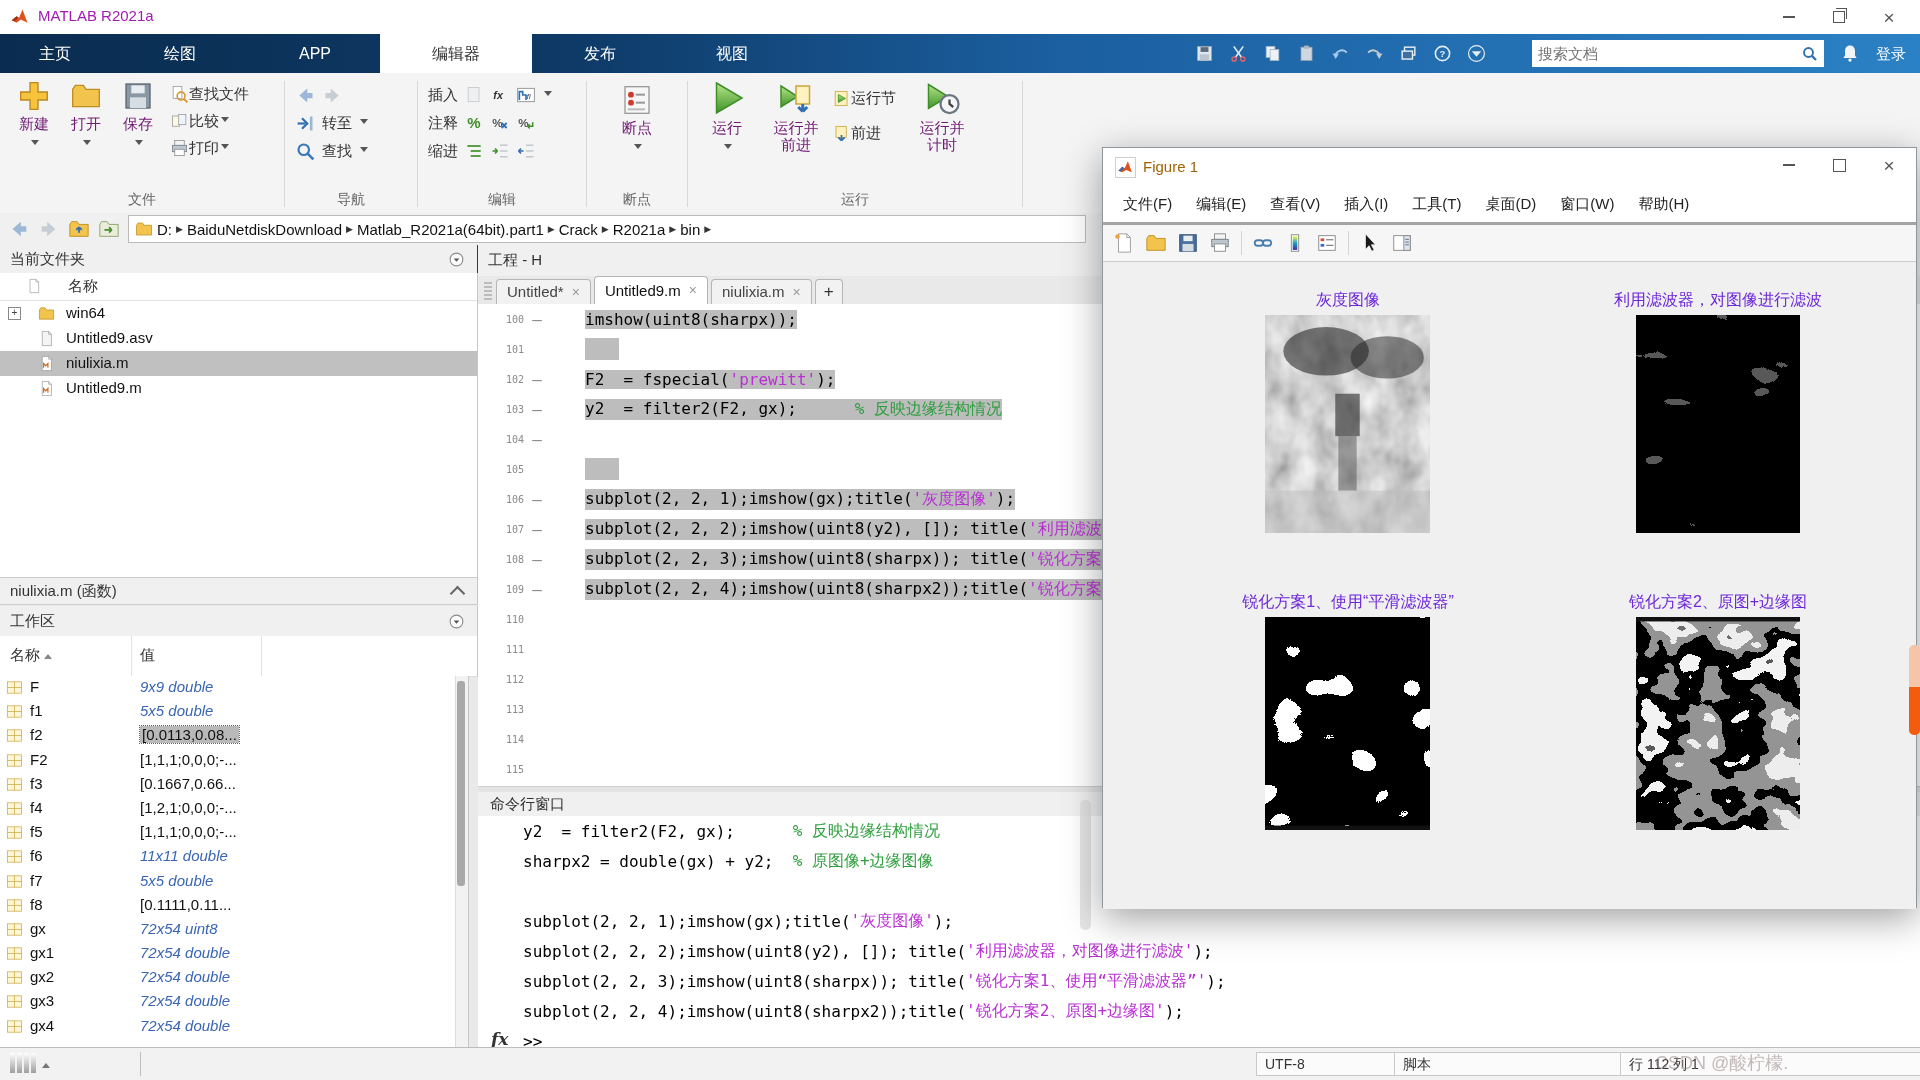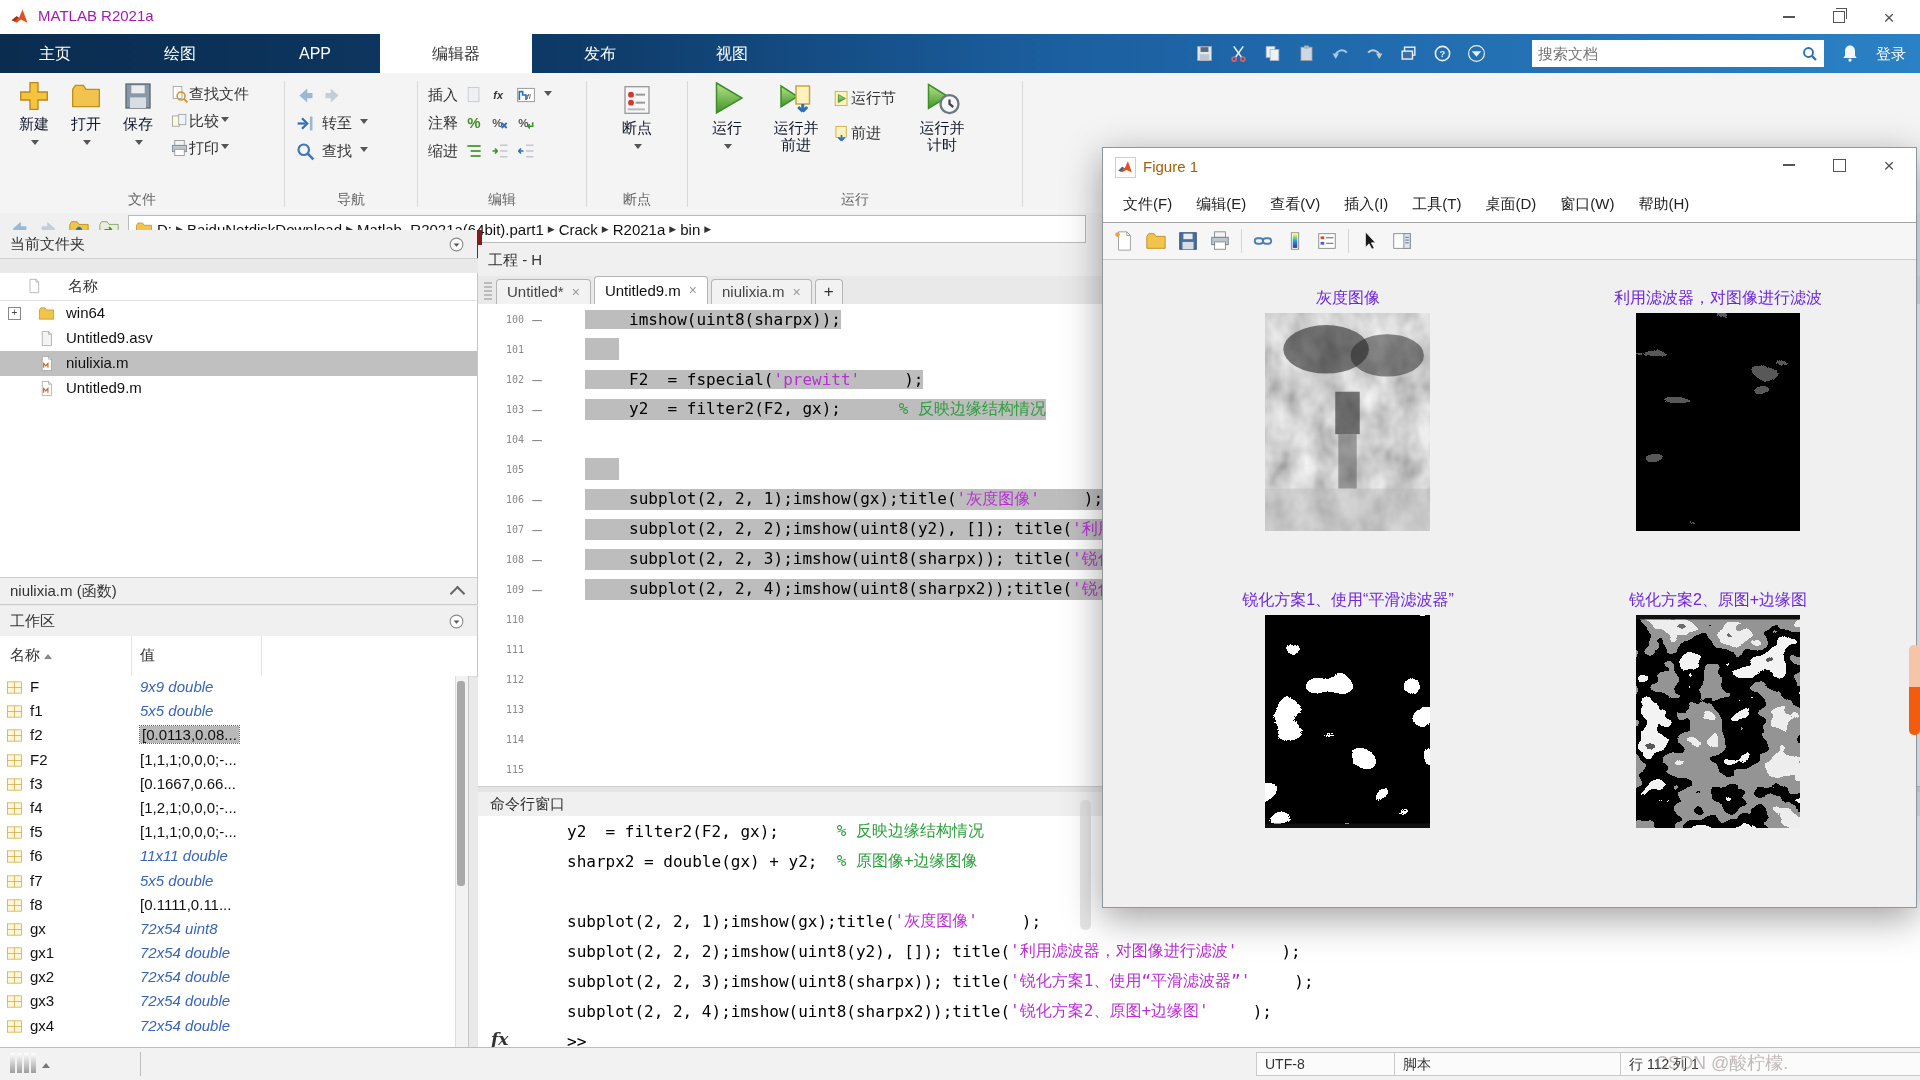--- a/index.html
+++ b/index.html
@@ -28,42 +28,42 @@
   #searchwrap{left:1532px;top:40px;width:292px;height:27px;background:#fff;display:flex;align-items:center;}
   #searchwrap input{border:none;outline:none;flex:1;font-size:15px;padding:0 6px;font-family:"Liberation Sans",sans-serif;color:#333;}
   #searchwrap .ic svg{width:18px;height:18px;margin-right:5px;}
   #bell{left:1840px;top:43px;} #bell svg{width:20px;height:20px;}
   #signin{left:1876px;top:40px;height:27px;line-height:27px;color:#fff;font-size:15px;}
   
   #ribbon{left:0;top:73px;width:1920px;height:140px;background:#f4f4f4;border-bottom:1px solid #c7c7c7;display:flex;}
   .rgroup{position:relative;height:139px;}
   .rglabel{position:absolute;bottom:3px;left:0;width:100%;text-align:center;font-size:14px;color:#666;}
   .rsep{width:1px;background:#d8d8d8;margin:8px 0 6px 0;}
-  .bigbtn{text-align:center;padding-top:7px;font-size:15px;color:#0f172a;}
+  .bigbtn{text-align:center;padding-top:7px;font-size:15px;color:#701a75;}
   .bigbtn .bic svg{width:32px;height:32px;margin:0 auto;}
   .caret{display:inline-block;width:0;height:0;border:4px solid transparent;border-top:5px solid #555;vertical-align:middle;margin-left:2px;}
   .smbtn{display:flex;align-items:center;font-size:15px;color:#333;height:27px;}
   .smbtn .ic svg{width:19px;height:19px;}
   .navrow{display:flex;align-items:center;gap:6px;height:28px;font-size:15px;color:#333;}
   .navrow .ic svg{width:21px;height:21px;}
   .editrow{display:flex;align-items:center;gap:6px;height:28px;font-size:15px;color:#333;}
   .editrow .ic svg{width:20px;height:20px;}
   
   #addrbar{left:0;top:213px;width:1920px;height:32px;background:#f0f0f0;border-bottom:1px solid #cfcfcf;display:flex;align-items:center;}
   #addrbar .nav{display:flex;align-items:center;gap:8px;padding:0 8px;}
   #addrbar .nav .ic svg{width:22px;height:22px;}
   #bcfield{height:26px;background:#fff;border:1px solid #bbb;display:flex;align-items:center;width:950px;padding-left:6px;}
   #bcfield .ic svg{width:18px;height:18px;}
   .crumb{font-size:15px;color:#111;margin:0 4px;}
   .crumbsep{font-size:9px;color:#333;}
   
   .phead{background:#f0f0f0;border-bottom:1px solid #d0d0d0;font-size:15px;color:#333;display:flex;align-items:center;}
   .phead .pt{margin-left:10px;}
   .pmenu{position:absolute;right:12px;} .pmenu svg{width:17px;height:17px;}
-  #cfhead{left:0;top:230px;width:477px;height:28px;border-right:5px solid #7f1d1d;}
+  #cfhead{left:0;top:245px;width:477px;height:28px;border-right:5px solid #7f1d1d;}
   #filelist{left:0;top:273px;width:477px;height:304px;background:#fff;border-right:1px solid #c6c6c6;}
   #fnamehead{height:27px;border-bottom:1px solid #e0e0e0;position:relative;}
   #fnamehead .ic{position:absolute;left:26px;top:5px;} #fnamehead .ic svg{width:16px;height:16px;}
   #fnamehead .lbl{position:absolute;left:68px;top:4px;font-size:15px;color:#333;}
   .frow{height:25px;position:relative;font-size:15px;color:#111;}
   .frow.sel{background:#c0c0c0;}
   .frow .exp{position:absolute;left:8px;top:6px;width:11px;height:11px;border:1px solid #888;background:#fff;font-size:10px;line-height:10px;text-align:center;color:#444;}
   .frow .fic{position:absolute;left:38px;top:4px;} .frow .fic svg{width:17px;height:17px;}
   .frow .fnm{position:absolute;left:66px;top:3px;}
   #detailbar{left:0;top:577px;width:477px;height:26px;background:#f0f0f0;border-top:1px solid #ccc;border-bottom:1px solid #ccc;border-right:1px solid #c6c6c6;font-size:15px;color:#333;display:flex;align-items:center;}
@@ -93,21 +93,21 @@
   .etab.active{background:#fff;height:27px;line-height:27px;color:#111;}
   .etab .x{color:#9a9a9a;font-size:14px;}
   .etab.plus{width:26px;justify-content:center;font-size:17px;color:#333;padding:0;}
   #edcode{left:478px;top:304px;width:1442px;height:482px;background:#fff;overflow:hidden;}
   .eline{height:30px;display:flex;align-items:center;font-family:"DejaVu Sans Mono",monospace;font-size:16px;}
   .eline .num{width:46px;text-align:right;color:#8a8a8a;font-size:10px;flex:none;}
   .eline .dash{width:26px;text-align:center;color:#8a8a8a;flex:none;}
   .eline .cw{margin-left:35px;white-space:pre;}
   .eline .cw.sel{background:#bdbdbd;}
   .eline .stub{margin-left:35px;width:34px;height:22px;background:#bdbdbd;}
-  .k-code{color:#000;padding-left:44px;} .k-com{color:#2e9e3e;} .k-str{color:#b92fd4;}
+  .k-code{color:#000;} .k-com{color:#2e9e3e;} .k-str{color:#b92fd4;}
   #edscroll{left:1898px;top:304px;width:14px;height:482px;background:#f0f0f0;border-left:1px solid #ddd;}
   
   #split{left:478px;top:786px;width:1442px;height:6px;background:#e4e4e4;border-top:1px solid #cfcfcf;border-bottom:1px solid #cfcfcf;}
   #cmdhead{left:478px;top:792px;width:1442px;height:24px;background:#f0f0f0;border-bottom:1px solid #d0d0d0;font-size:15px;color:#333;display:flex;align-items:center;}
   #cmdhead .pt{margin-left:12px;}
   #cmdbody{left:478px;top:816px;width:1442px;height:231px;background:#fff;overflow:hidden;}
   .cline{height:30px;display:flex;align-items:center;font-family:"DejaVu Sans Mono",monospace;font-size:16px;padding-left:45px;white-space:pre;}
   .cprompt{position:relative;}
   .cfx{position:absolute;left:13px;top:3px;font-family:"DejaVu Serif",serif;font-style:italic;font-weight:bold;font-size:17px;color:#333;}
   #cmdscroll{left:1080px;top:800px;width:11px;height:130px;background:#dedede;border-radius:5px;opacity:.8;}
@@ -117,21 +117,21 @@
   #layoutw i{display:block;width:5px;height:20px;background:linear-gradient(#fff,#9e9e9e);}
   #layoutw .tri{width:0;height:0;border:4px solid transparent;border-bottom:5px solid #777;margin-left:4px;}
   #statussep{left:140px;top:1052px;width:1px;height:24px;background:#bdbdbd;}
   .scell{position:absolute;top:1052px;height:22px;background:#fbfbfb;border:1px solid #c9c9c9;font-size:14px;color:#333;line-height:22px;padding-left:8px;}
   #watermark{left:1655px;top:1051px;width:265px;font-size:18px;color:rgba(140,120,120,0.5);font-style:normal;}
   
   #figwin{left:1102px;top:147px;width:813px;height:759px;background:#fff;border:1px solid #8f969c;box-shadow:0 10px 36px rgba(0,0,0,.38);}
   #figtitle{position:relative;height:38px;background:#fff;}
   #figtitle .logo{position:absolute;left:12px;top:9px;width:19px;height:19px;border:1px solid #d0d0d0;background:#fff;}
   #figtitle .ttl{position:absolute;left:40px;top:10px;font-size:15px;color:#a16207;}
-  #figmenu{height:36px;border-bottom:1px solid #a3a3a3;display:flex;align-items:center;padding-left:8px;}
+  #figmenu{height:36px;border-bottom:3px solid #a3a3a3;display:flex;align-items:center;padding-left:8px;}
   .fmenu{font-size:15px;color:#222;padding:0 12px;}
   #figtools{height:36px;background:#f6f6f6;border-bottom:1px solid #ccc;display:flex;align-items:center;gap:10px;padding-left:10px;}
   #figtools .ic svg{width:22px;height:22px;}
   .ftsep{width:1px;height:24px;background:#d5d5d5;}
   #figcanvas{position:relative;height:647px;background:#f0f0f0;}
   .sptitle{position:absolute;font-size:16px;color:#6d28d9;text-align:center;font-family:"Liberation Sans",sans-serif;}
   .spimg{position:absolute;overflow:hidden;}
   
   #artbar1{left:1909px;top:645px;width:11px;height:42px;background:#f6c4a9;border-radius:5px 5px 0 0;}
   #artbar2{left:1909px;top:687px;width:11px;height:48px;background:#f25c0c;border-radius:0 0 5px 5px;}

